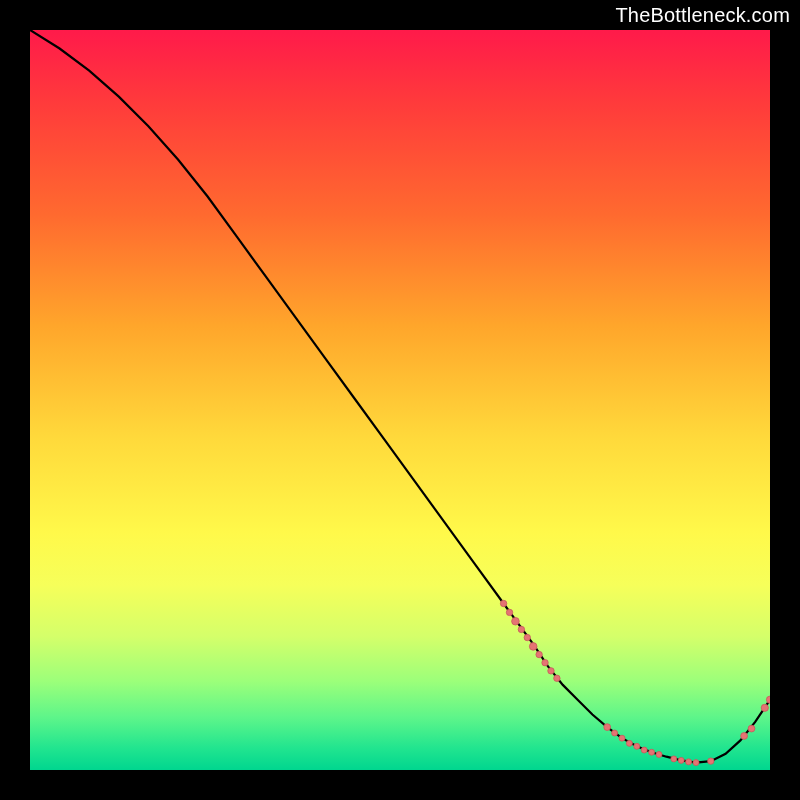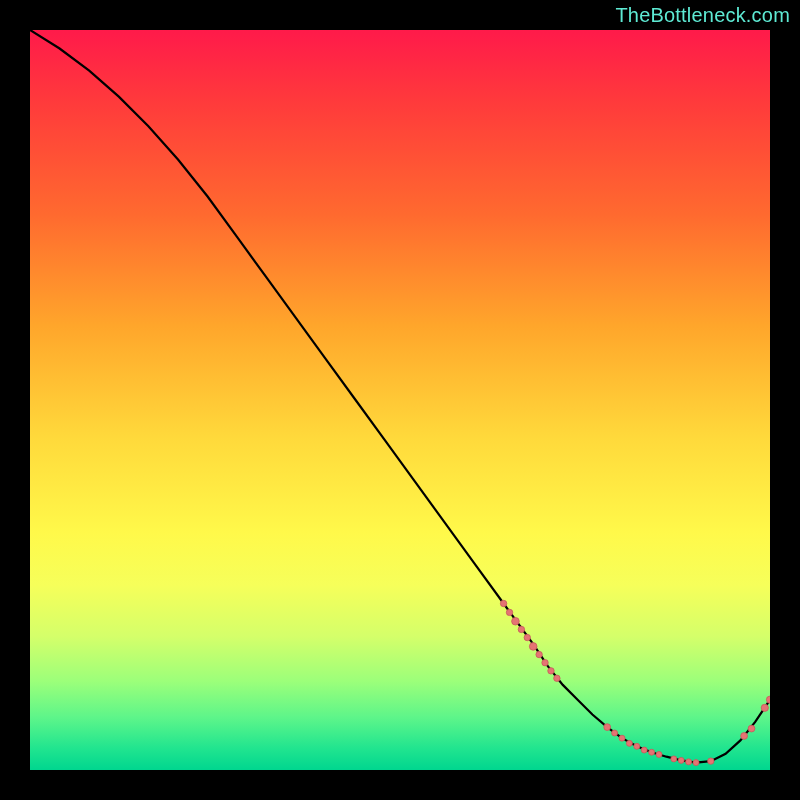--- a/index.html
+++ b/index.html
@@ -35,21 +35,21 @@
     position: absolute;
     left: 0; top: 0;
     width: 100%; height: 100%;
   }
   .watermark {
     position: absolute;
     top: 4px;
     right: 10px;
     font-family: Arial, Helvetica, sans-serif;
     font-size: 20px;
-    color: #5eead4;
+    color: #ffffff;
     letter-spacing: 0.2px;
     user-select: none;
   }
 </style>
 </head>
 <body>
 
 <div class="stage">
   <div class="plot-area">
     <svg class="plot-svg" viewBox="0 0 740 740" preserveAspectRatio="none">

